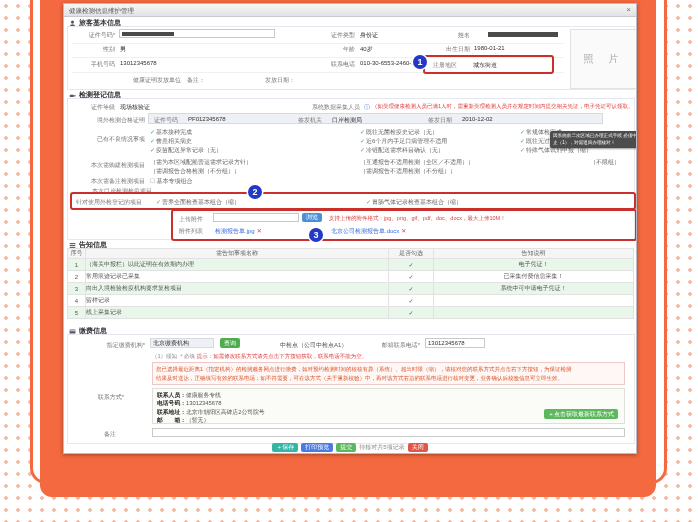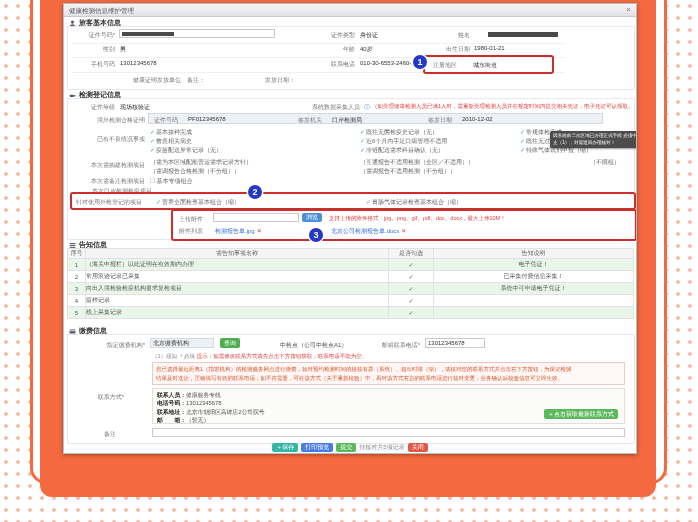--- a/index.html
+++ b/index.html
@@ -104,20 +104,21 @@
 
     <div class="abs redbox" style="left:355px;top:28px;width:127px;height:15px;">
       <span class="abs lbl" style="left:8px;top:4px;width:30px;text-align:left;">注册地区</span>
       <span class="abs val" style="left:48px;top:4px;">城东街道</span>
     </div>
     <div class="abs callout" style="left:345px;top:28px;">1</div>
 
     <div class="abs lbl" style="left:0;top:49px;width:137px;">健康证明发放单位　备注：</div>
     <div class="abs lbl" style="left:197px;top:49px;width:60px;text-align:left;">发放日期：</div>
 
+    <div class="abs photo" style="left:502px;top:2px;width:66px;height:58px;">照 片</div>
   </div>
 
   <div class="abs sec-head" style="left:5px;top:86px;">
     <svg class="sec-ic" viewBox="0 0 10 10">
         <rect x="1" y="4" width="6" height="3" rx="1" fill="#556"></rect>
         <rect x="7" y="4.7" width="2.5" height="1.6" fill="#556"></rect>
       </svg>
     <span>检测登记信息</span>
   </div>
   <div class="abs panel" style="left:3px;top:94px;width:566px;height:140px;">

